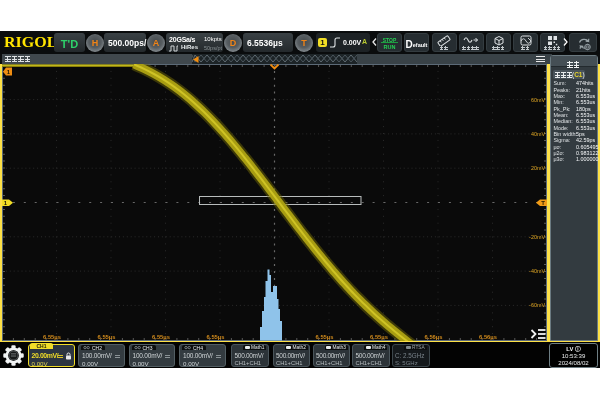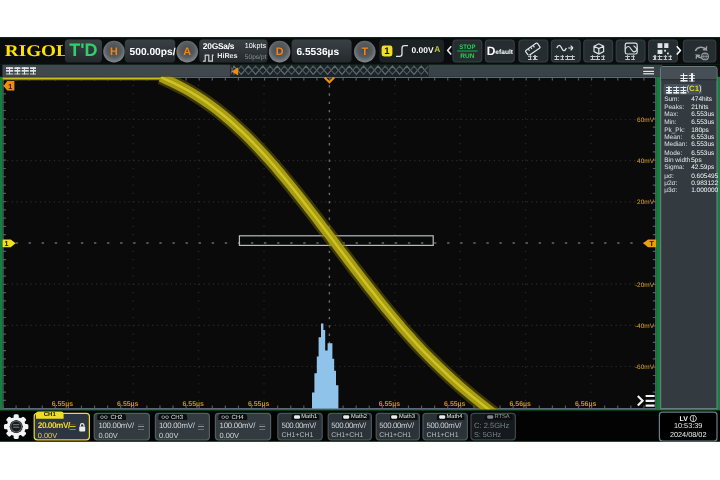--- a/index.html
+++ b/index.html
@@ -1,32 +1,32 @@
 <!DOCTYPE html>
 <html><head><meta charset="utf-8"><style>
 *{margin:0;padding:0;box-sizing:border-box}
 body{width:600px;height:400px;background:#fff;font-family:"Liberation Sans",sans-serif;overflow:hidden}
-#scope{position:absolute;left:0;top:31px;width:600px;height:337px;background:#15803d}
+#scope{position:absolute;left:0;top:31px;width:600px;height:337px;background:#fde047}
 #toolbar{position:absolute;left:0;top:0;width:600px;height:23px;background:#0a0c0d}
 .logo{position:absolute;left:4px;top:3px;font-family:"Liberation Serif",serif;font-size:16px;font-weight:bold;color:#ffe400;letter-spacing:0px;transform:scaleY(0.85)}
 .pill{position:absolute;top:2px;height:19px;background:linear-gradient(#3a4145,#24292c);border-radius:3px}
 .pw{position:absolute;left:4px;top:5px;font-size:8.5px;font-weight:bold;color:#fff;white-space:nowrap}
 .circ{position:absolute;top:2.5px;width:18px;height:18px;border-radius:50%;background:radial-gradient(circle at 50% 42%,#454a4d 0%,#575d61 45%,#979ea2 90%,#40464a 100%)}
 .circ span{position:absolute;left:0;right:0;top:4px;text-align:center;font-size:9px;font-weight:bold;color:#f08418}
 .btn{position:absolute;top:2px;height:19px;background:#262d31;border-radius:3px;border:1px solid #343c40}
 .zh{display:inline-block;vertical-align:top}
 #tabstrip{position:absolute;left:0;top:23px;width:600px;height:10px;background:#0c0e0f}
 #results{position:absolute;left:549.5px;top:23.5px;width:48px;height:286px;background:#333b40;border:1px solid #6b7a81;border-radius:3px 3px 0 0}
 #botbar{position:absolute;left:0;top:311px;width:600px;height:26px;background:#030303}
 .cbox{position:absolute;top:1.5px;height:23px;border-radius:3px}
 </style></head><body>
 <div id="scope">
 <div id="toolbar">
       <div class="logo">RIGOL</div>
-      <div class="pill" style="left:54px;width:31px;text-align:center;line-height:19px"><span style="color:#2ed06a;font-weight:bold;font-size:15px">T'D</span></div>
+      <div class="pill" style="left:54px;width:31px;text-align:center;line-height:19px"><span style="color:#2ed06a;font-weight:bold;font-size:11px">T'D</span></div>
       <div class="circ" style="left:86px">
         <span>H</span>
       </div>
       <div class="pill" style="left:104px;width:42px">
         <span class="pw">500.00ps/</span>
       </div>
       <div class="circ" style="left:147px">
         <span>A</span>
       </div>
       <div class="pill" style="left:166px;width:57px">

